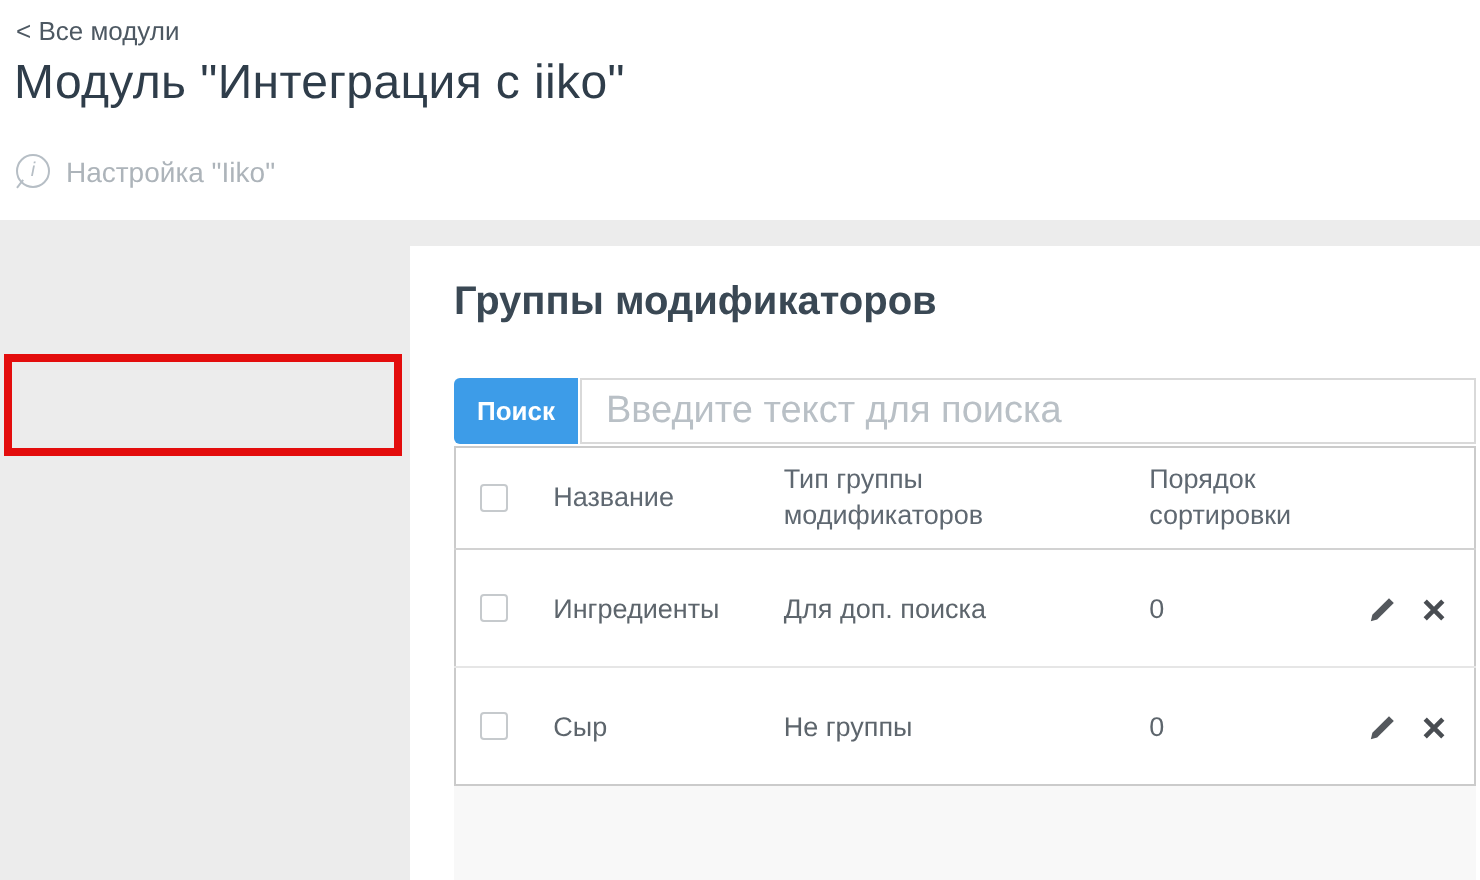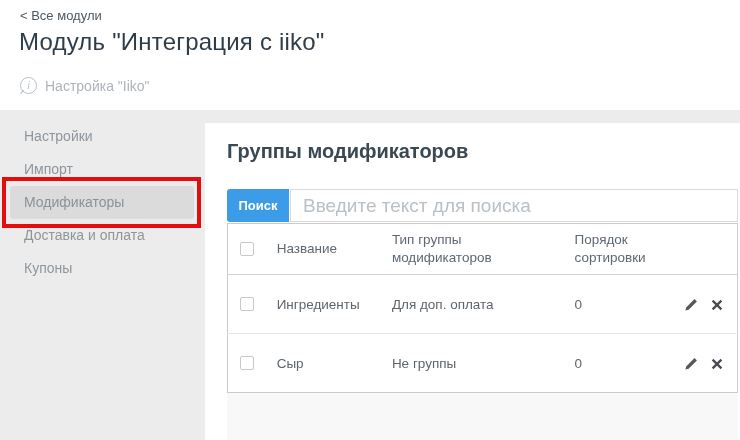--- a/index.html
+++ b/index.html
@@ -1,20 +1,20 @@
 <!DOCTYPE html>
 <html><head>
 <meta charset="utf-8">
 <style>
   html,body{margin:0;padding:0;background:#fff;}
   .page{position:relative;width:740px;height:440px;overflow:hidden;
         font-family:"Liberation Sans","DejaVu Sans",sans-serif;background:#fff;}
 
   
-  .top{position:absolute;left:12px;top:0;right:0;height:114px;background:#fff;}
+  .top{position:absolute;left:0;top:0;right:0;height:114px;background:#fff;}
   .breadcrumb{position:absolute;left:8px;top:8px;font-size:13px;color:#4d5862;cursor:pointer;}
   .page-title{position:absolute;left:7px;top:28px;font-size:24px;font-weight:400;color:#2f3d4a;letter-spacing:.2px;}
   .info-line{position:absolute;left:8px;top:77px;display:flex;align-items:center;gap:8px;color:#adb4ba;font-size:14px;}
   .info-icon{position:relative;width:15px;height:15px;border:1px solid #b6bec5;border-radius:50%;
              display:flex;align-items:center;justify-content:center;
              font-size:10px;font-style:italic;color:#b6bec5;flex:0 0 auto;}
   .info-icon::after{content:"";position:absolute;left:0;bottom:-3px;width:5px;height:5px;
              border-left:1.3px solid #b6bec5;transform:rotate(38deg);}
 
   
@@ -71,37 +71,20 @@
     <div class="breadcrumb">&lt; Все модули</div>
     <div class="page-title">Модуль "Интеграция с iiko"</div>
     <div class="info-line">
       <span class="info-icon">i</span>
       <span>Настройка "Iiko"</span>
     </div>
   </div>
 
   <div class="band"></div>
 
-  <nav class="sidebar">
-      <div class="side-item">
-    <span>Настройки</span>
-  </div>
-      <div class="side-item">
-    <span>Импорт</span>
-  </div>
-      <div class="side-item active">
-    <span>Модификаторы</span>
-  </div>
-      <div class="side-item">
-    <span>Доставка и оплата</span>
-  </div>
-      <div class="side-item">
-    <span>Купоны</span>
-  </div>
-    </nav>
 
   <div class="annotation"></div>
 
   <div class="panel">
     <h2 class="panel-heading">Группы модификаторов</h2>
 
     <div class="searchbar">
       <button class="search-btn">Поиск</button>
       <input class="search-input" type="text" placeholder="Введите текст для поиска" style="">
     </div>
@@ -121,21 +104,21 @@
           </th>
           <th class="col-actions"></th>
         </tr>
       </thead>
       <tbody>
           <tr>
     <td class="col-check">
               <input type="checkbox" style="">
             </td>
     <td class="col-name">Ингредиенты</td>
-    <td class="col-type">Для доп. оплата</td>
+    <td class="col-type">Для доп. поиска</td>
     <td class="col-order">0</td>
     <td class="col-actions">
       <button class="icon-btn"><span><svg width="14" height="14" viewBox="0 0 14 14">
                     <path d="M10.5 1.1 L12.9 3.5 L4.6 11.8 L1.4 12.6 L2.2 9.4 Z" fill="#54585d"></path>
                   </svg></span></button>
       <button class="icon-btn"><span><svg width="12" height="12" viewBox="0 0 12 12">
                     <path d="M1.6 1.6 L10.4 10.4 M10.4 1.6 L1.6 10.4" stroke="#494d52" stroke-width="2.3" fill="none"></path>
                   </svg></span></button>
     </td>
   </tr>

